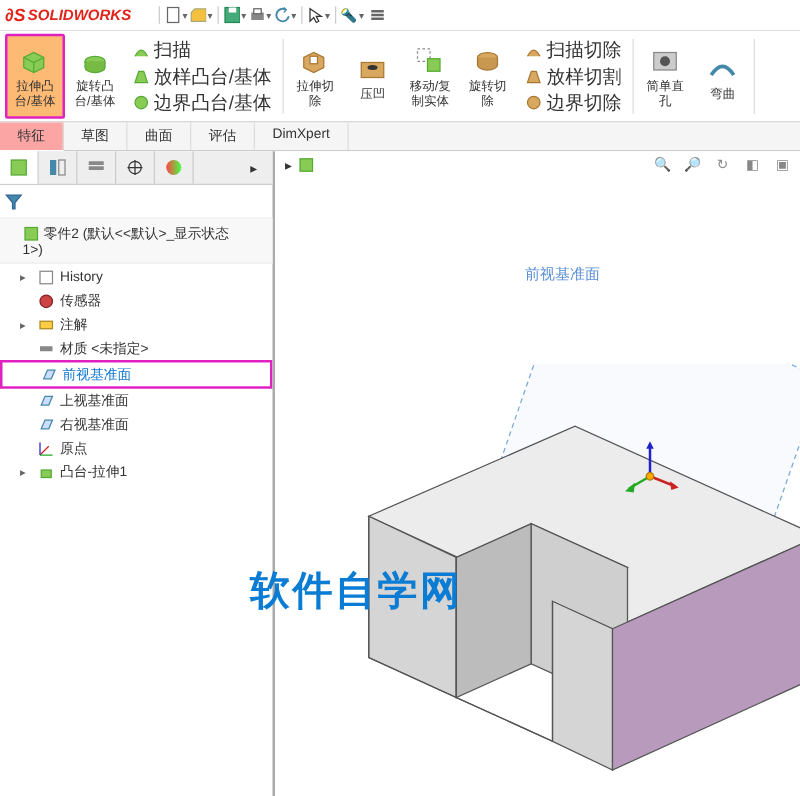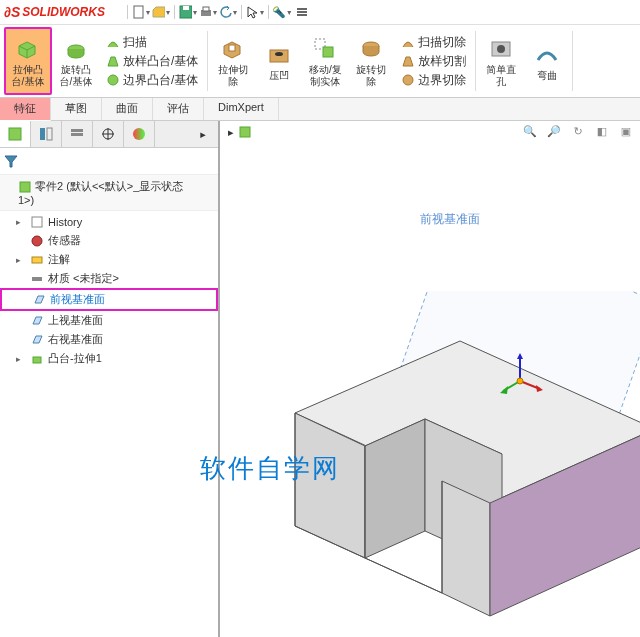--- a/index.html
+++ b/index.html
@@ -6,21 +6,21 @@
 .titlebar{height:24px;background:#fff;display:flex;align-items:center;padding:0 4px;border-bottom:1px solid #e0e0e0}
 .sw-logo{color:#e2231a;font-weight:bold;font-size:12px;font-style:italic;display:flex;align-items:center;gap:2px}
 .sw-logo .ds{font-size:14px}
 .qat{display:flex;align-items:center;gap:2px;margin-left:20px}
 .qat-item{width:18px;height:18px;display:flex;align-items:center;justify-content:center;color:#555}
 .qat-sep{width:1px;height:14px;background:#ccc;margin:0 2px}
 .drop{font-size:8px;color:#666;margin-left:1px}
 .ribbon{height:68px;background:#fff;display:flex;border-bottom:1px solid #ccc;padding:2px 4px;gap:2px}
 .rgroup{display:flex;flex-direction:column;align-items:center;justify-content:center;padding:2px 4px;min-width:36px;position:relative}
 .rgroup.sel{background:#fdba74;border:2px solid #e020c0;border-radius:2px}
-.rgroup.txt{flex-direction:column;min-width:auto;align-items:flex-start;justify-content:center;gap:2px;font-size:12px;padding:2px 6px}
+.rgroup.txt{flex-direction:column;min-width:auto;align-items:flex-start;justify-content:center;gap:2px;font-size:15px;padding:2px 6px}
 .rgroup.txt .line{display:flex;align-items:center;gap:3px;white-space:nowrap}
 .ricon{width:28px;height:28px;display:flex;align-items:center;justify-content:center}
 .rlabel{font-size:10px;text-align:center;white-space:nowrap;line-height:1.2;margin-top:1px}
 .rsep{width:1px;background:#ddd;margin:4px 1px}
 .tabs{height:22px;background:#f5f5f5;display:flex;border-bottom:1px solid #ccc}
 .tab{padding:3px 14px;font-size:11px;border-right:1px solid #ddd;cursor:pointer}
 .tab.active{background:#fca5a5;border-bottom:1px solid #fff;margin-bottom:-1px}
 .body{display:flex;height:calc(100% - 116px)}
 .sidepanel{width:218px;border-right:2px solid #aaa;display:flex;flex-direction:column;background:#fff}
 .sp-tabs{height:26px;background:#eee;display:flex;align-items:center;border-bottom:1px solid #ccc;gap:0}
@@ -34,21 +34,21 @@
 .tree-item.blue{color:#1176d0}
 .expander{width:10px;font-size:9px;color:#666}
 .ticon{width:14px;height:14px;display:flex;align-items:center;justify-content:center}
 .viewport{flex:1;position:relative;background:#fff}
 .crumb{position:absolute;top:4px;left:8px;display:flex;align-items:center;gap:4px;font-size:11px}
 .vtools{position:absolute;top:0;right:4px;display:flex;gap:4px}
 .vtools .vt{width:20px;height:20px;display:flex;align-items:center;justify-content:center;color:#888}
 .model{position:absolute;left:40px;top:170px;width:400px;height:320px}
 .plane-label{position:absolute;left:200px;top:90px;color:#5a8fd6;font-size:12px}
 .triad{position:absolute;right:95px;top:230px}
-.watermark{position:absolute;left:-60px;top:160px;font-size:26px;font-weight:normal;color:#0a7cd4;letter-spacing:2px}
+.watermark{position:absolute;left:-60px;top:160px;font-size:32px;font-weight:bold;color:#0a7cd4;letter-spacing:2px}
 .watermark-sub{position:absolute;left:-50px;top:192px;font-size:11px;color:#0a7cd4;letter-spacing:3px}
 svg{display:block}
 </style>
 </head>
 <body>
 
 <div class="titlebar">
   <div class="sw-logo">
     <span class="ds">∂S</span>
       <span>SOLIDWORKS</span>
@@ -351,20 +351,31 @@
       <div class="tree-item">
           <span class="expander"></span>
           <span class="ticon">
             <svg width="12" height="12">
               <path d="M2 9 L5 2 L11 2 L8 9 Z" fill="#cdf" stroke="#48a"></path>
             </svg>
           </span>
           <span>右视基准面</span>
         </div>
       <div class="tree-item">
+          <span class="expander"></span>
+          <span class="ticon">
+            <svg width="12" height="12">
+              <line x1="1" y1="11" x2="8" y2="4" stroke="#c22"></line>
+              <line x1="1" y1="11" x2="11" y2="11" stroke="#2a2"></line>
+              <line x1="1" y1="11" x2="1" y2="1" stroke="#22c"></line>
+            </svg>
+          </span>
+          <span>原点</span>
+        </div>
+      <div class="tree-item">
           <span class="expander">▸</span>
           <span class="ticon">
             <svg width="12" height="12">
               <rect x="2" y="4" width="8" height="6" fill="#8c5" stroke="#5a3"></rect>
             </svg>
           </span>
           <span>凸台-拉伸1</span>
         </div>
     </div>
   </div>

